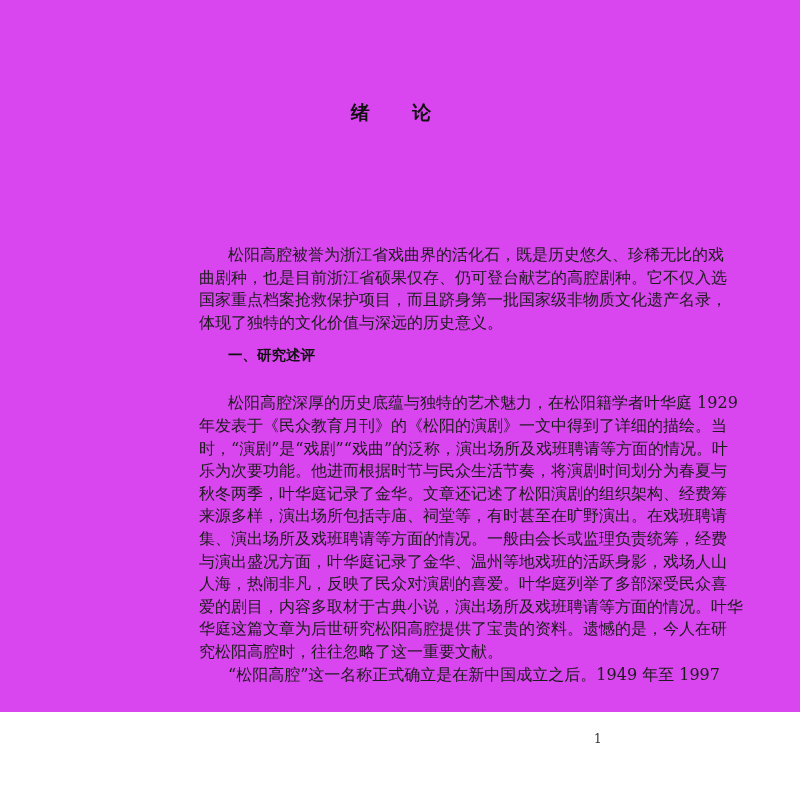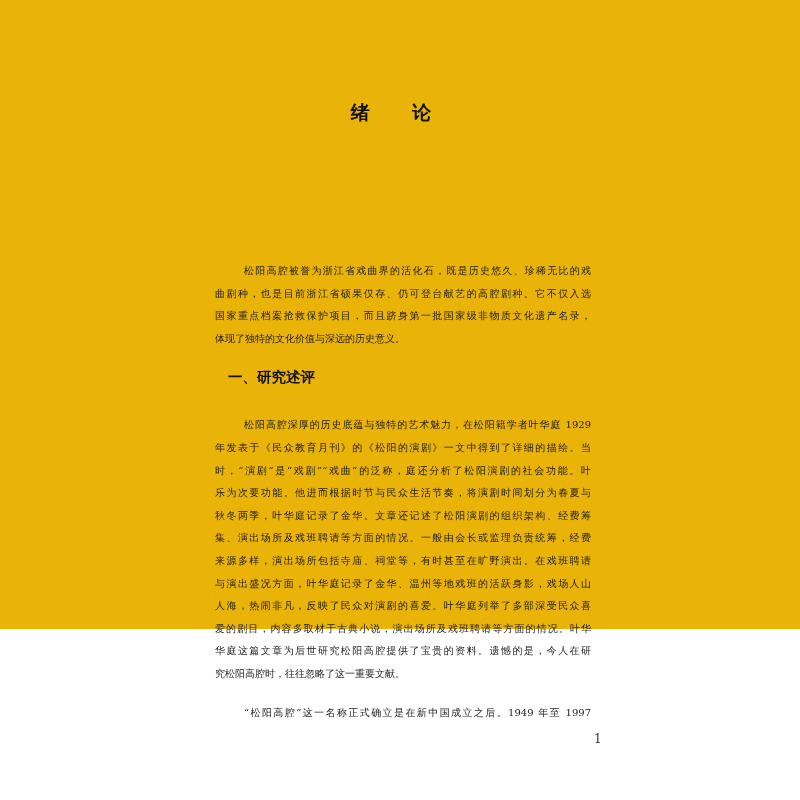--- a/index.html
+++ b/index.html
@@ -1,23 +1,23 @@
 <!DOCTYPE html>
 <html><head>
   <meta charset="utf-8">
   <style>
     html, body { margin: 0; padding: 0; background: #ffffff; }
     body { width: 800px; height: 800px; position: relative; overflow: hidden;
            font-family: "DejaVu Serif", "Liberation Serif", serif; color: #1a1a1a; }
-    .page { position: absolute; left: 0; top: 0; width: 800px; height: 629px; background: #eab308; }
+    .page { position: absolute; left: 0; top: 0; width: 800px; height: 712px; background: #d946ef; }
     .chapter-title { position: absolute; top: 100px; left: 0; width: 800px; text-align: center;
                      font-family: "DejaVu Sans", "Liberation Sans", sans-serif; font-weight: bold;
                      font-size: 19px; letter-spacing: 18px; color: #111; }
     .body { position: absolute; left: 199px; top: 244px; width: 408px; }
-    .para { margin: 16px; font-size: 10px; line-height: 22.6px; text-align: justify;
+    .para { margin: 0; font-size: 16px; line-height: 22.6px; text-align: justify;
             text-align-last: left; color: #1c1c1c; }
     .para .line { display: block; white-space: nowrap; text-align: justify; text-align-last: justify; }
     .para .line.last { text-align-last: left; }
     .indent { padding-left: 29px; }
     .section-heading { margin: 10px 0 26px 0; padding-left: 29px; font-family: "DejaVu Sans", "Liberation Sans", sans-serif;
                        font-weight: bold; font-size: 14.5px; line-height: 22px; color: #111; }
     .page-number { position: absolute; left: 594px; top: 732px; font-size: 12px; color: #333; }
   </style>
 </head>
 <body>
@@ -33,25 +33,25 @@
       <span class="line">曲剧种，也是目前浙江省硕果仅存、仍可登台献艺的高腔剧种。它不仅入选</span>
       <span class="line">国家重点档案抢救保护项目，而且跻身第一批国家级非物质文化遗产名录，</span>
       <span class="line last">体现了独特的文化价值与深远的历史意义。</span>
     </p>
 
     <div class="section-heading">一、研究述评</div>
 
     <p class="para">
       <span class="line indent">松阳高腔深厚的历史底蕴与独特的艺术魅力，在松阳籍学者叶华庭 1929</span>
       <span class="line">年发表于《民众教育月刊》的《松阳的演剧》一文中得到了详细的描绘。当</span>
-      <span class="line">时，“演剧”是“戏剧”“戏曲”的泛称，庭还分析了松阳演剧的社会功能。叶</span>
+      <span class="line">时，“演剧”是“戏剧”“戏曲”的泛称，演出场所及戏班聘请等方面的情况。叶</span>
       <span class="line">乐为次要功能。他进而根据时节与民众生活节奏，将演剧时间划分为春夏与</span>
       <span class="line">秋冬两季，叶华庭记录了金华。文章还记述了松阳演剧的组织架构、经费筹</span>
+      <span class="line">来源多样，演出场所包括寺庙、祠堂等，有时甚至在旷野演出。在戏班聘请</span>
       <span class="line">集、演出场所及戏班聘请等方面的情况。一般由会长或监理负责统筹，经费</span>
-      <span class="line">来源多样，演出场所包括寺庙、祠堂等，有时甚至在旷野演出。在戏班聘请</span>
       <span class="line">与演出盛况方面，叶华庭记录了金华、温州等地戏班的活跃身影，戏场人山</span>
       <span class="line">人海，热闹非凡，反映了民众对演剧的喜爱。叶华庭列举了多部深受民众喜</span>
       <span class="line">爱的剧目，内容多取材于古典小说，演出场所及戏班聘请等方面的情况。叶华</span>
       <span class="line">华庭这篇文章为后世研究松阳高腔提供了宝贵的资料。遗憾的是，今人在研</span>
       <span class="line last">究松阳高腔时，往往忽略了这一重要文献。</span>
     </p>
 
     <p class="para">
       <span class="line indent">“松阳高腔”这一名称正式确立是在新中国成立之后。1949 年至 1997</span>
     </p>

